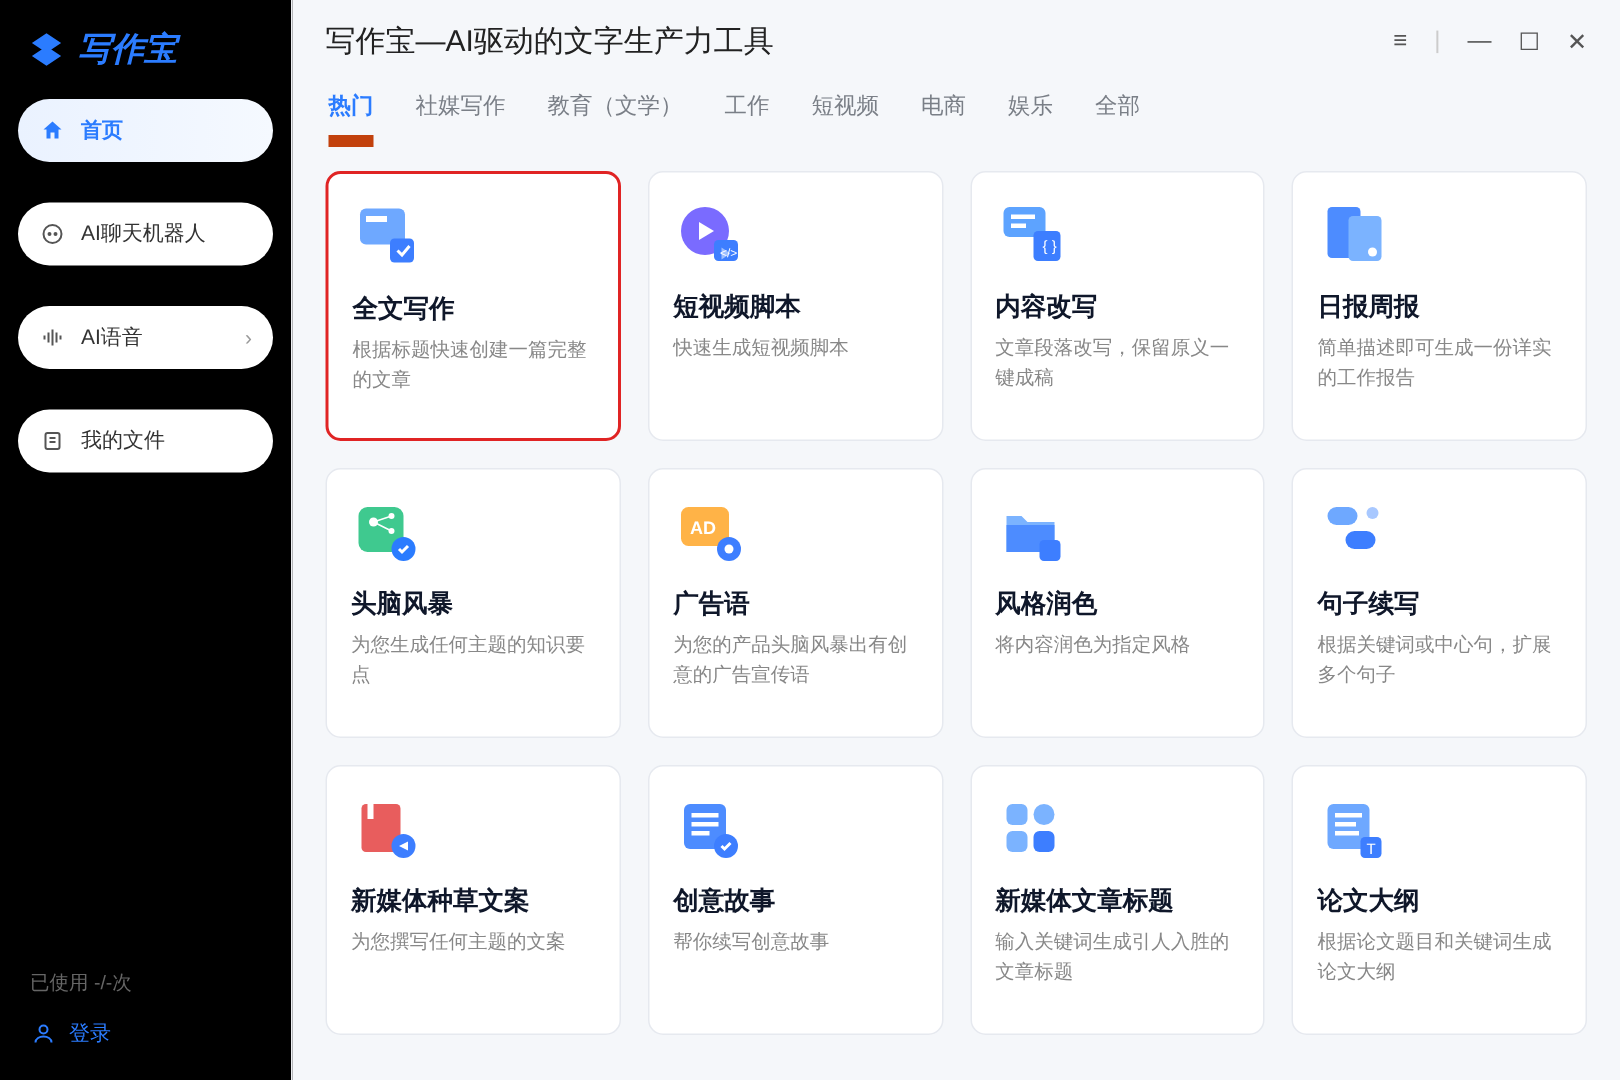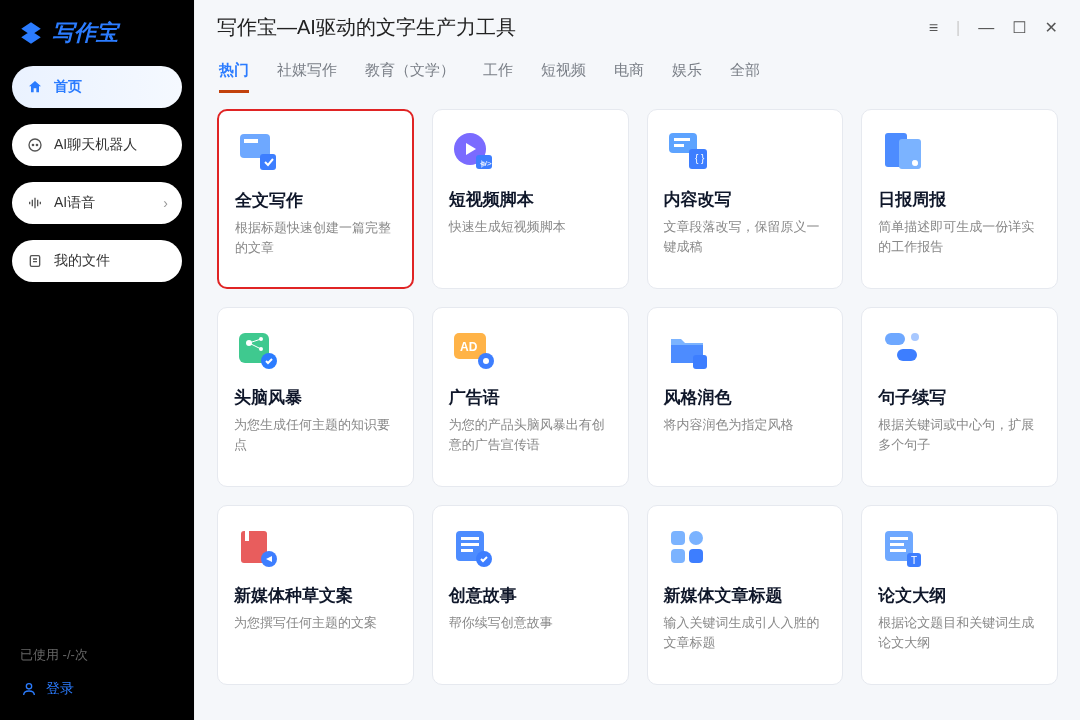--- a/index.html
+++ b/index.html
@@ -1,35 +1,35 @@
 <!DOCTYPE html>
 <html><head>
 <meta charset="utf-8">
 <style>
 * { margin: 0; padding: 0; box-sizing: border-box; }
 body { font-family: -apple-system, "PingFang SC", "Microsoft YaHei", sans-serif; background: #f5f7fa; width: 1080px; height: 720px; overflow: hidden; display: flex; }
 .sidebar { width: 195px; background: #000000; display: flex; flex-direction: column; padding: 14px 12px; border-right: 1px solid #eef0f3; }
 .logo { display: flex; align-items: center; gap: 8px; padding: 4px 6px 18px 6px; }
 .logo-icon { width: 26px; height: 26px; }
 .logo-text { font-size: 22px; font-weight: 700; color: #2b7cff; font-style: italic; }
-.nav { display: flex; flex-direction: column; gap: 16px; }
+.nav { display: flex; flex-direction: column; gap: 27px; }
 .nav-item { display: flex; align-items: center; gap: 10px; padding: 12px 14px; border-radius: 22px; background: #fff; box-shadow: 0 1px 3px rgba(0,0,0,0.05); font-size: 14px; color: #333; cursor: pointer; }
 .nav-item.active { background: linear-gradient(90deg,#eaf2ff,#f5f9ff); color: #2b7cff; font-weight: 600; }
 .nav-item .chev { margin-left: auto; color: #999; }
 .bottom { margin-top: auto; display: flex; flex-direction: column; gap: 16px; padding: 8px; }
 .usage { font-size: 13px; color: #666; }
 .login { display: flex; align-items: center; gap: 8px; color: #2b7cff; font-size: 14px; cursor: pointer; }
 .main { flex: 1; display: flex; flex-direction: column; }
 .titlebar { display: flex; align-items: center; padding: 14px 22px 6px; }
 .app-title { font-size: 20px; font-weight: 400; color: #222; }
 .win-ctrl { margin-left: auto; display: flex; gap: 18px; align-items: center; color: #555; }
 .win-ctrl span { cursor: pointer; font-size: 16px; }
 .tabs { display: flex; gap: 28px; padding: 14px 24px 0; font-size: 15px; color: #7a7f87; }
 .tab { padding-bottom: 10px; cursor: pointer; }
-.tab.active { color: #2b7cff; font-weight: 600; border-bottom: 3px solid #c2410c; }
+.tab.active { color: #2b7cff; font-weight: 600; border-bottom: 8px solid #c2410c; }
 .grid { flex: 1; padding: 16px 22px; display: grid; grid-template-columns: repeat(4, 1fr); grid-auto-rows: 180px; gap: 18px; overflow: auto; }
 .card { background: #fff; border: 1px solid #e6e9ef; border-radius: 10px; padding: 18px 16px; display: flex; flex-direction: column; cursor: pointer; }
 .card.highlight { border: 2px solid #e02424; }
 .card-icon { width: 48px; height: 48px; margin-bottom: 12px; display:flex; align-items:center; justify-content:center; }
 .card-title { font-size: 17px; font-weight: 700; color: #0f172a; margin-bottom: 6px; }
 .card-desc { font-size: 13px; color: #888; line-height: 1.5; }
 .ic { width: 18px; height: 18px; display:inline-flex; align-items:center; justify-content:center; }
 </style>
 </head>
 <body>

